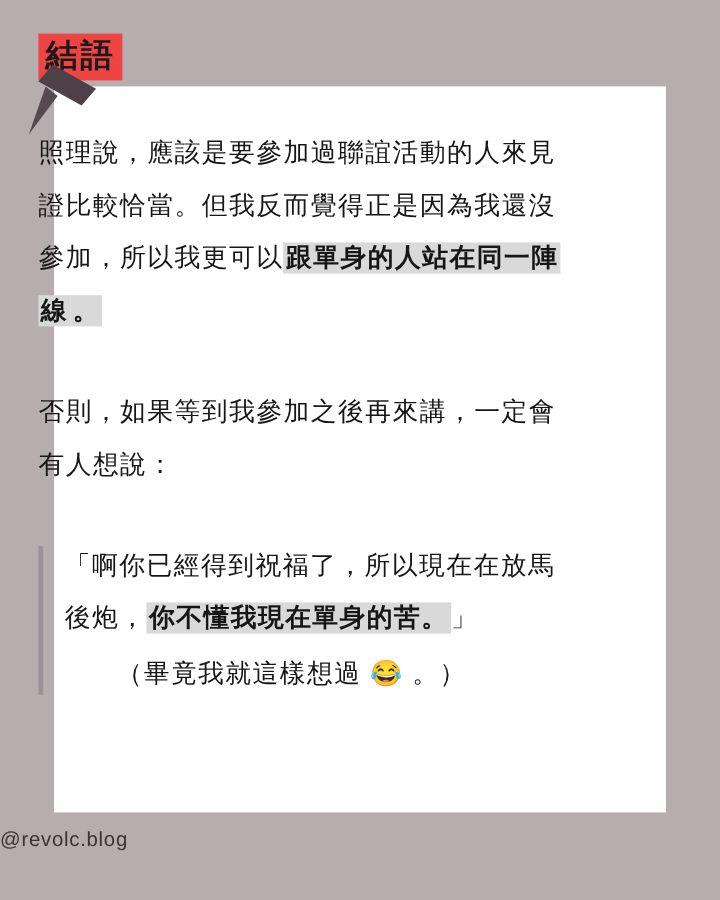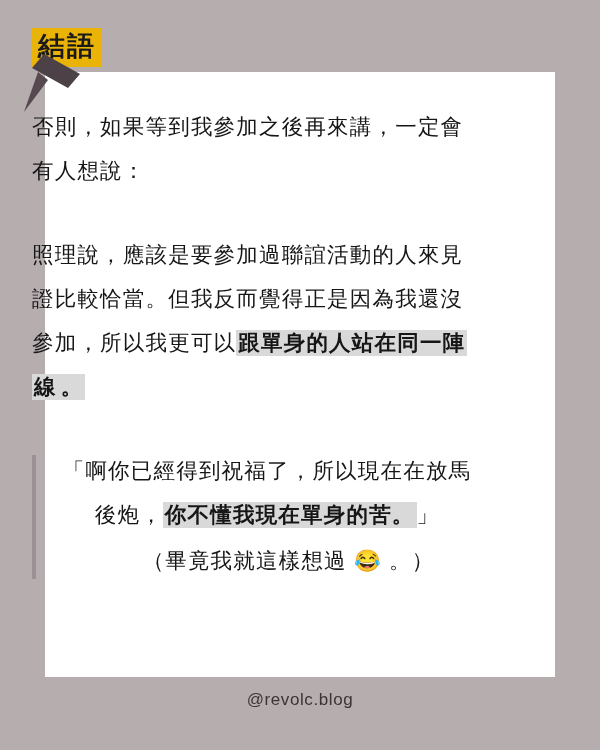--- a/index.html
+++ b/index.html
@@ -41,21 +41,21 @@
     position: absolute;
     left: 32px;
     top: 28px;
   }
   .title {
     display: inline-block;
     font-size: 27px;
     font-weight: bold;
     letter-spacing: 2px;
     color: #1a1a1a;
-    background: #eab308;
+    background: #ef4444;
     padding: 2px 6px 3px 6px;
     line-height: 1.25;
   }
   
   .body {
     position: absolute;
     left: 32px;
     top: 105px;
     width: 448px;
     color: #161616;
@@ -83,33 +83,31 @@
     content: "";
     position: absolute;
     left: 0;
     top: 6px;
     bottom: 4px;
     width: 4px;
     background: #9c9196;
   }
   .quote p {
     margin: 0;
-    text-align: center;
   }
   .quote .second {
     margin-top: 2px;
     margin-left: 43px;
   }
   
   .handle {
     position: absolute;
     left: 0;
     right: 0;
     top: 690px;
-    text-align: center;
     color: #3b3436;
     font-size: 17px;
     letter-spacing: 0.6px;
   }
 </style>
 </head>
 <body>
 
 <div class="canvas">
 
@@ -123,23 +121,23 @@
       </g>
     </svg>
   </span>
 
   <div class="title-wrap">
     <span class="title">結語</span>
   </div>
 
   <div class="body">
 
+    <p class="para"><span>照理說，應該是要參加過聯誼活動的人來見證比較恰當。但我反而覺得正是因為我還沒參加，所以我更可以</span><span class="hl">跟單身的人站在同一陣線</span><span class="hl">。</span></p>
+
     <p class="para"><span>否則，如果等到我參加之後再來講，一定會有人想說：</span></p>
-
-    <p class="para"><span>照理說，應該是要參加過聯誼活動的人來見證比較恰當。但我反而覺得正是因為我還沒參加，所以我更可以</span><span class="hl">跟單身的人站在同一陣線</span><span class="hl">。</span></p>
 
     <blockquote class="quote">
       <p><span>「啊你已經得到祝福了，所以現在在放馬後炮，</span><span class="hl">你不懂我現在單身的苦。</span><span>」</span></p>
       <p class="second">（畢竟我就這樣想過 😂 。）</p>
     </blockquote>
 
   </div>
 
   <div class="handle">@revolc.blog</div>
 

